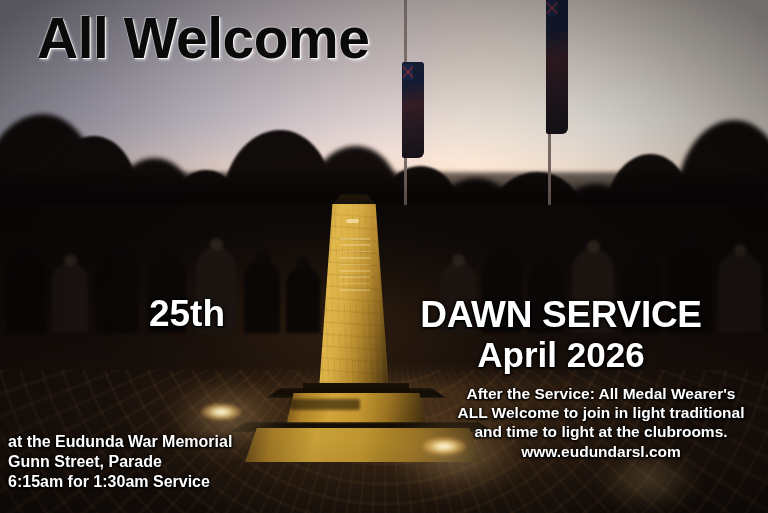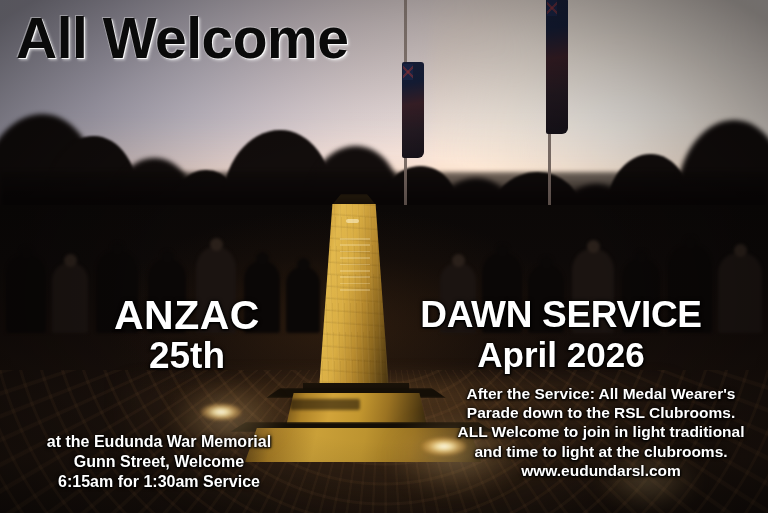--- a/index.html
+++ b/index.html
@@ -337,21 +337,21 @@
       radial-gradient(ellipse 560px 380px at 50% 58%,
         rgba(0,0,0,0) 38%,
         rgba(0,0,0,0.28) 72%,
         rgba(0,0,0,0.55) 100%);
   }
 
   
   .txt { position: absolute; }
 
   #headline {
-    left: 16px; top: 10px;
+    left: 37px; top: 10px;
     font-size: 57px;
     font-weight: bold;
     letter-spacing: -0.5px;
     color: #0a0a0a;
     text-shadow:
        1px 1px 0 rgba(255,255,255,0.85),
        2px 2px 3px rgba(255,255,255,0.60),
        -1px -1px 0 rgba(255,255,255,0.35);
     line-height: 1;
   }
@@ -377,21 +377,20 @@
     left: 394px; top: 294px;
     width: 334px;
     text-align: center;
   }
   #service-line { font-size: 37px; line-height: 42px; letter-spacing: -0.3px; }
   #month-line   { font-size: 35px; line-height: 38px; }
 
   #venue-block {
     left: 8px; top: 432px;
     width: 302px;
-    text-align: center;
     font-size: 16px;
     line-height: 20px;
   }
 
   #after-block {
     left: 436px; top: 384px;
     width: 330px;
     text-align: center;
     font-size: 15.5px;
     line-height: 19.2px;
@@ -506,36 +505,34 @@
   <div class="uplight-beam" style="left:390px; top:416px; width:130px; height:78px;"></div>
   <div class="uplight" style="left:421px; top:437px; width:46px; height:19px;"></div>
 
   <div class="uplight-beam" style="left:600px; top:452px; width:96px; height:56px;"></div>
 
   <div class="vignette"></div>
 
   <div class="txt" id="headline">All Welcome</div>
 
   <div class="txt" id="anzac-block">
-    <div class="white-bold" id="anzac-line">ANZAC</div>
     <div class="white-bold" id="date-line">25th</div>
   </div>
 
   <div class="txt" id="service-block">
     <div class="white-bold" id="service-line">DAWN SERVICE</div>
     <div class="white-bold" id="month-line">April 2026</div>
   </div>
 
   <div class="txt white-bold" id="venue-block">
     <div>at the Eudunda War Memorial</div>
-    <div>Gunn Street, Welcome</div>
+    <div>Gunn Street, Parade</div>
     <div>6:15am for 1:30am Service</div>
   </div>
 
   <div class="txt white-bold" id="after-block">
     <span class="line">After the Service: All Medal Wearer's</span>
-    <span class="line">Parade down to the RSL Clubrooms.</span>
     <span class="line">ALL Welcome to join in light traditional</span>
     <span class="line">and time to light at the clubrooms.</span>
     <span class="line">www.eudundarsl.com</span>
   </div>
 
 </div>
 
 </body></html>

